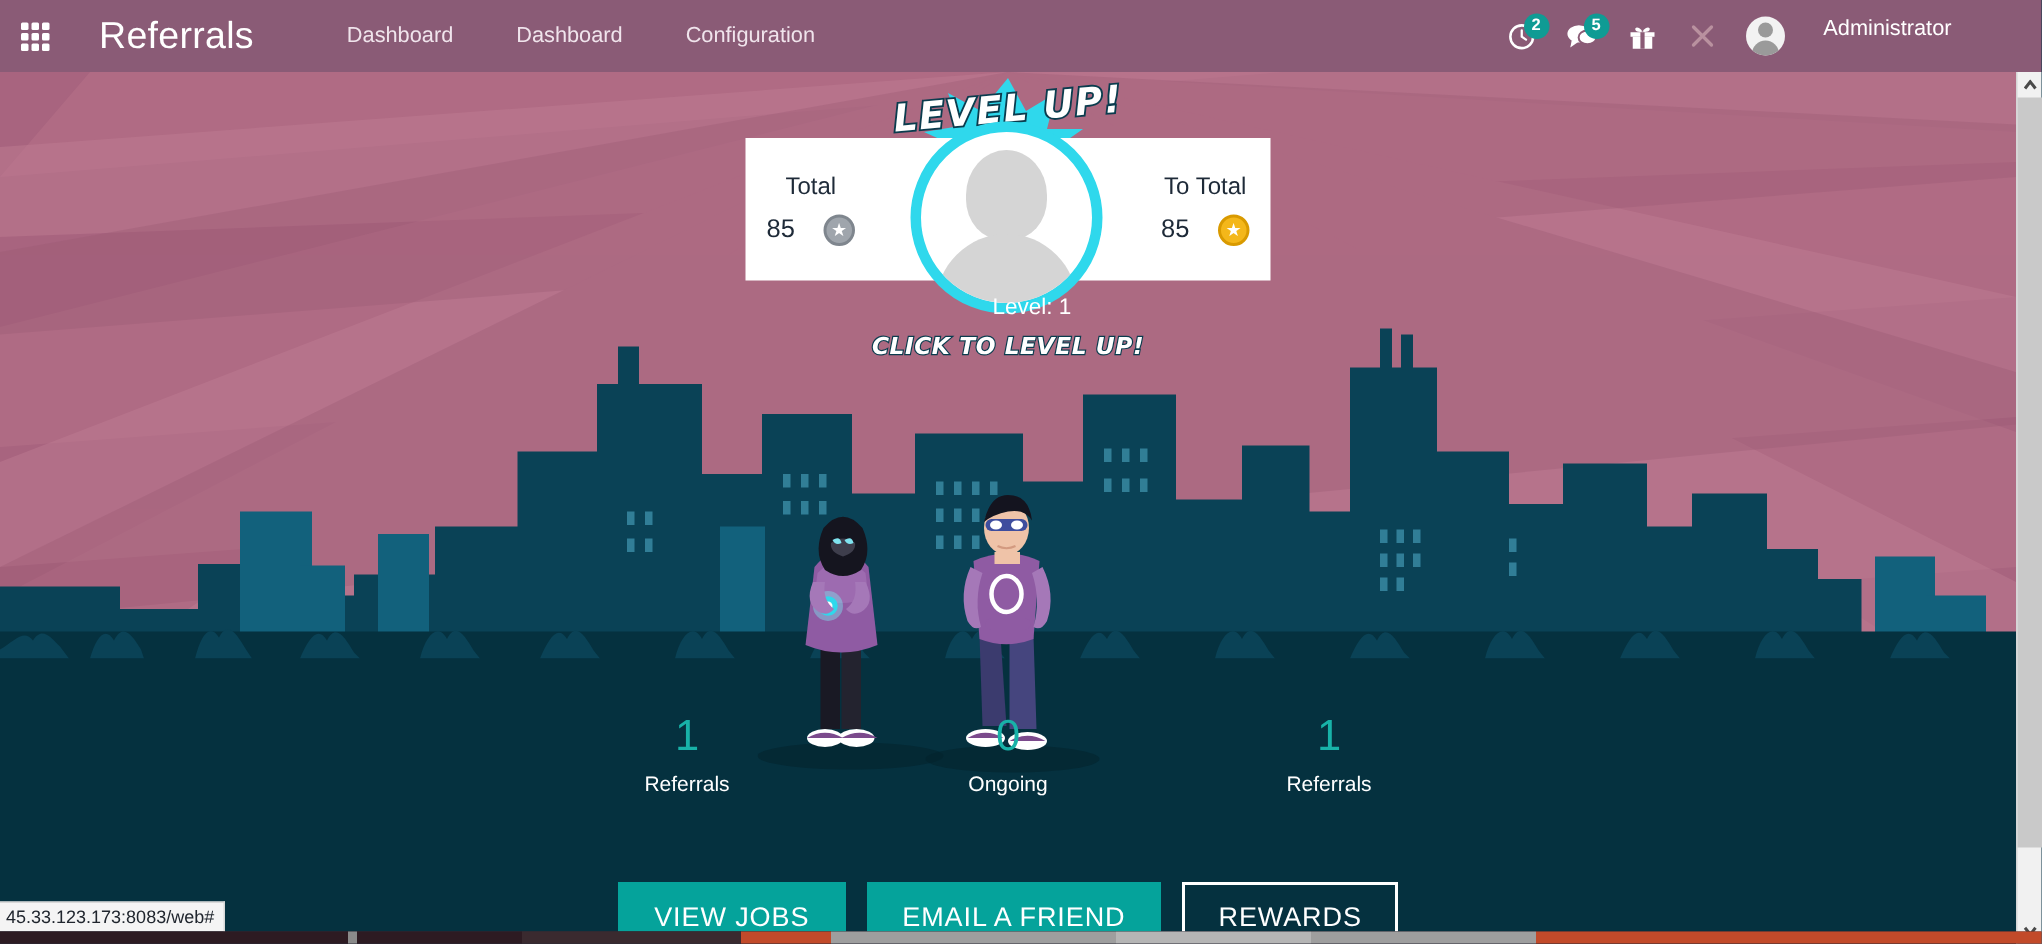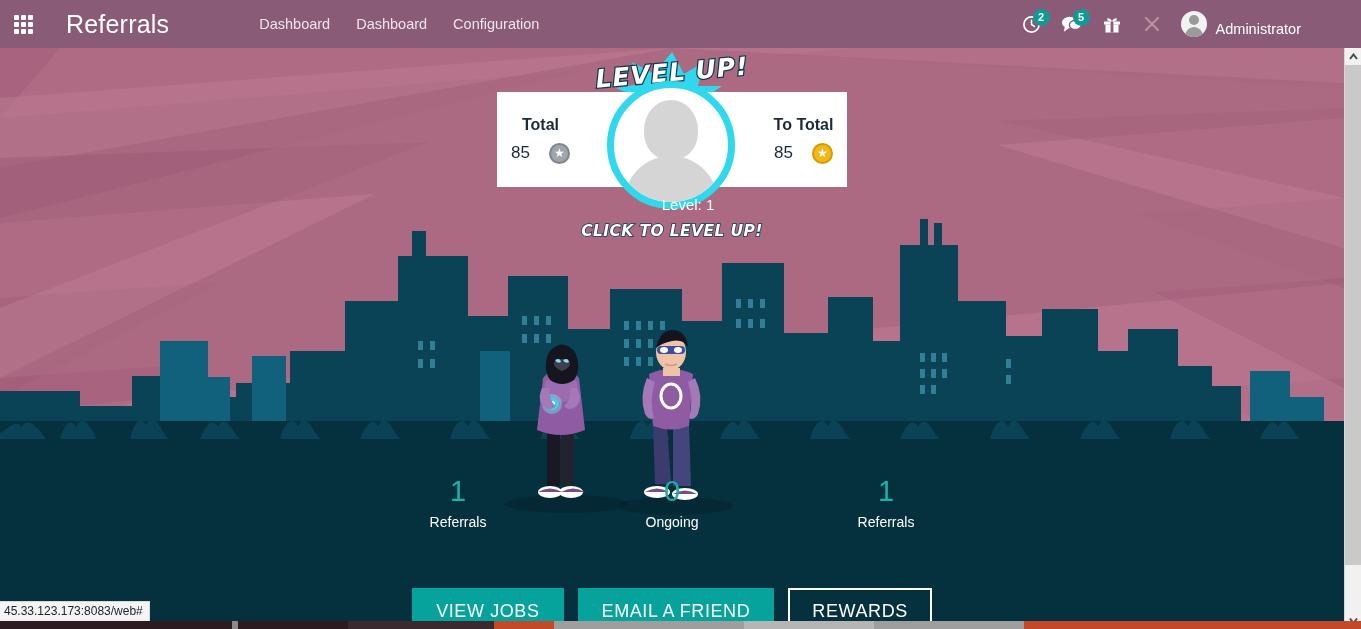--- a/index.html
+++ b/index.html
@@ -30,21 +30,21 @@
     grid-template-rows: repeat(3, 5px);
     gap: 2px;
   }
   .apps-grid .g i { background: #ffffff; display: block; border-radius: 1px; }
 
   .brand {
     font-size: 25px; color: #ffffff; font-weight: 400;
     margin-left: 20px; letter-spacing: .2px;
     white-space: nowrap;
   }
-  .menus { display: flex; align-items: center; margin-left: 90px; gap: 26px; }
+  .menus { display: flex; align-items: center; margin-left: 62px; gap: 42px; }
   .menus a {
     color: #f0e4ec; font-size: 14.5px; text-decoration: none;
     white-space: nowrap; cursor: pointer;
   }
   .nav-right {
     margin-left: auto; display: flex; align-items: center;
     gap: 18px; padding-right: 60px; height: 48px;
   }
   .nav-ico {
     position: relative; width: 22px; height: 22px;
@@ -52,21 +52,21 @@
     cursor: pointer;
   }
   .nav-ico svg { display: block; }
   .badge {
     position: absolute; top: -4px; left: 12px;
     min-width: 17px; height: 17px; padding: 0 4px;
     border-radius: 9px; background: #0f9b94;
     color: #fff; font-size: 11px; line-height: 17px;
     text-align: center; font-weight: 600;
   }
-  .user-box { display: flex; align-items: flex-end; gap: 9px; cursor: pointer; }
+  .user-box { display: flex; align-items: flex-start; gap: 26px; cursor: pointer; }
   .avatar-sm {
     width: 26px; height: 26px; border-radius: 50%;
     background: #f2f2f2; overflow: hidden; position: relative;
   }
   .avatar-sm .head {
     position: absolute; width: 10px; height: 10px; border-radius: 50%;
     background: #9a9a9a; left: 8px; top: 4px;
   }
   .avatar-sm .body {
     position: absolute; width: 18px; height: 12px;
@@ -126,21 +126,21 @@
     background: #ffffff;
     display: flex; align-items: center;
     z-index: 20;
   }
   .card .col {
     width: 50%; display: flex; flex-direction: column;
     align-items: center; gap: 9px;
   }
   .card .col.left { padding-right: 88px; }
   .card .col.right { padding-left: 88px; }
-  .card .lbl { font-size: 16px; color: #1e2a38; font-weight: bold; white-space: nowrap; }
+  .card .lbl { font-size: 16px; color: #1e2a38; font-weight: normal; white-space: nowrap; }
   .card .val-row { display: flex; align-items: center; gap: 19px; }
   .card .val { font-size: 17px; color: #1e2a38; }
   .coin {
     width: 21px; height: 21px; border-radius: 50%;
     display: flex; align-items: center; justify-content: center;
     font-size: 12px; line-height: 1;
   }
   .coin.grey { background: #9fa5ac; border: 2px solid #7f868e; color: #ffffff; }
   .coin.gold { background: #f4b71a; border: 2px solid #d99a00; color: #ffffff; }
 

